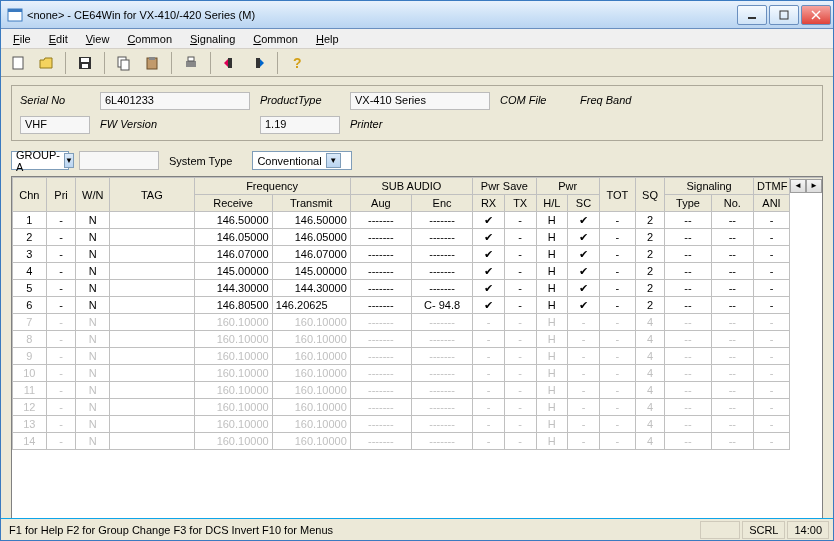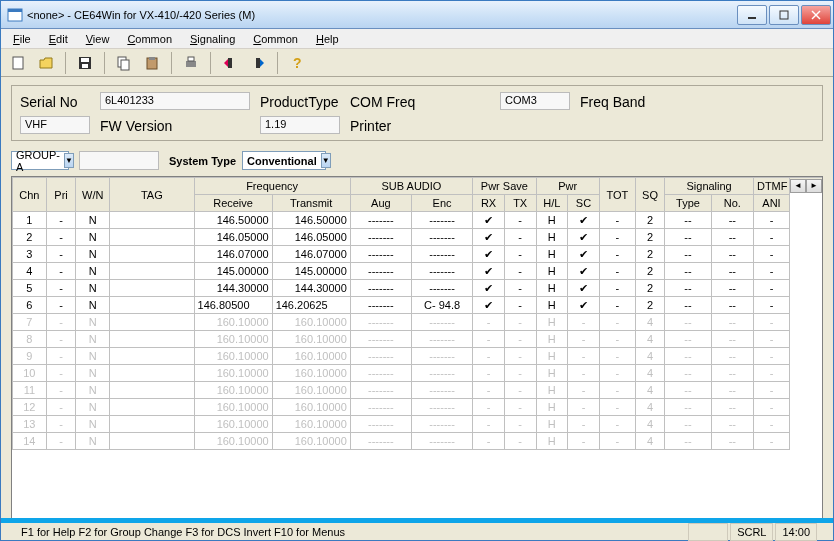--- a/index.html
+++ b/index.html
@@ -55,42 +55,42 @@
   }
   .tsep { width:1px; height:22px; background:#aca899; margin:0 2px;}
   .workarea {
     flex:1; background:#ece9d8; padding:8px 4px 0 4px; overflow:hidden;
   }
   .infobox {
     border:1px solid #aca899; background:#ece9d8; padding:6px 8px;
     display:grid; grid-template-columns: 70px 150px 80px 140px 70px 1fr; gap:6px 10px;
     margin:0 6px 10px 6px;
   }
-  .infobox .label { color:#000; font-size:14px; padding-top:2px;}
+  .infobox .label { color:#000; font-size:11px; padding-top:2px;font-style:italic;}
   .infobox .field {
     border:1px solid #bbb; background:#f7f7f7; height:18px; padding:1px 4px;
     font-size:11px;
   }
   .grouprow {
     display:flex; align-items:center; margin:0 6px 6px 6px; gap:10px;
   }
   .dropdown {
     border:1px solid #7f9db9; background:#fff; height:19px; padding:1px 2px 1px 4px;
     display:flex; align-items:center; font-size:11px;
   }
   .dropbtn {
     width:15px; height:15px; border:1px solid #7f9db9;
     background:linear-gradient(#dbeaf9,#b9d4f1);
     margin-left:4px; display:flex; align-items:center; justify-content:center;
     font-size:8px;
   }
   .groupname {
     border:1px solid #bbb; background:#f7f7f7; height:19px; width:80px;
   }
-  .systype { display:flex; align-items:center; gap:6px;font-weight:bold;}
+  .systype { display:flex; align-items:center; gap:20px;}
   .gridwrap {
     margin:0 6px; border:1px solid #808080; background:#fff;
     height:384px; display:flex; 
   }
   .gridinner { flex:1; overflow:hidden; position:relative;}
   table.grid {
     border-collapse:collapse; width:100%; font-size:11px; table-layout:fixed;
   }
   table.grid th, table.grid td {
     border:1px solid #c0c0c0; padding:1px 3px; height:17px;
@@ -103,22 +103,22 @@
     height:16px; background:#ece9d8; border-top:1px solid #c0c0c0;
     display:flex; align-items:center;
   }
   .sbbtn {
     width:16px; height:14px; border:1px solid #9d9d9d;
     background:linear-gradient(#f5f5f5,#ddd); font-size:8px;
     display:flex; align-items:center; justify-content:center;
   }
   .sbbtn.right { margin-left:auto;}
   .statusbar {
-    height:22px; border-top:5px solid #0ea5e9; background:#ece9d8;
-    display:flex; align-items:center; font-size:11px; padding:0 16px;
+    height:22px; border-top:1px solid #0ea5e9; background:#ece9d8;
+    display:flex; align-items:center; font-size:11px; padding:0 4px;
   }
   .sbcell {
     border:1px solid #cfcabb; height:18px; padding:1px 6px; margin-left:2px;
     display:flex; align-items:center;
   }
   .sbtext { flex:1; padding-left:4px;}
   svg { display:block;}
 </style>
 </head>
 <body>
@@ -222,38 +222,38 @@
         </svg>
       </div>
   </div>
 
   <div class="workarea">
 
     <div class="infobox">
       <div class="label">Serial No</div>
       <div class="field">6L401233</div>
       <div class="label">ProductType</div>
-      <div class="label">COM Freq</div>
-      <div class="field">COM3</div>
+      <div class="field">VX-410 Series</div>
+      <div class="label">COM File</div>
       <div class="label">Freq Band</div>
       <div class="field">VHF</div>
       <div class="label">FW Version</div>
       <div class="field">1.19</div>
       <div class="label">Printer</div>
     </div>
 
     <div class="grouprow">
       <div class="dropdown" style="width:58px">
         <span>GROUP-A</span>
         <span class="dropbtn">▼</span>
       </div>
       <div class="groupname"></div>
       <div class="systype">
         <span>System Type</span>
-        <div class="dropdown" style="width:84px">
+        <div class="dropdown" style="width:100px">
           <span>Conventional</span>
           <span class="dropbtn">▼</span>
         </div>
       </div>
     </div>
 
     <div class="gridwrap">
       <div class="gridinner">
         <table class="grid">
           <colgroup>
@@ -398,21 +398,21 @@
                 <td>2</td>
                 <td>--</td>
                 <td>--</td>
                 <td>-</td>
               </tr>
               <tr>
                 <td>6</td>
                 <td>-</td>
                 <td>N</td>
                 <td></td>
-                <td style="text-align: left;">146.80500</td>
+                <td style="text-align: right;">146.80500</td>
                 <td style="text-align: left;">146.20625</td>
                 <td>-------</td>
                 <td>C- 94.8</td>
                 <td>✔</td>
                 <td>-</td>
                 <td>H</td>
                 <td>✔</td>
                 <td>-</td>
                 <td>2</td>
                 <td>--</td>

